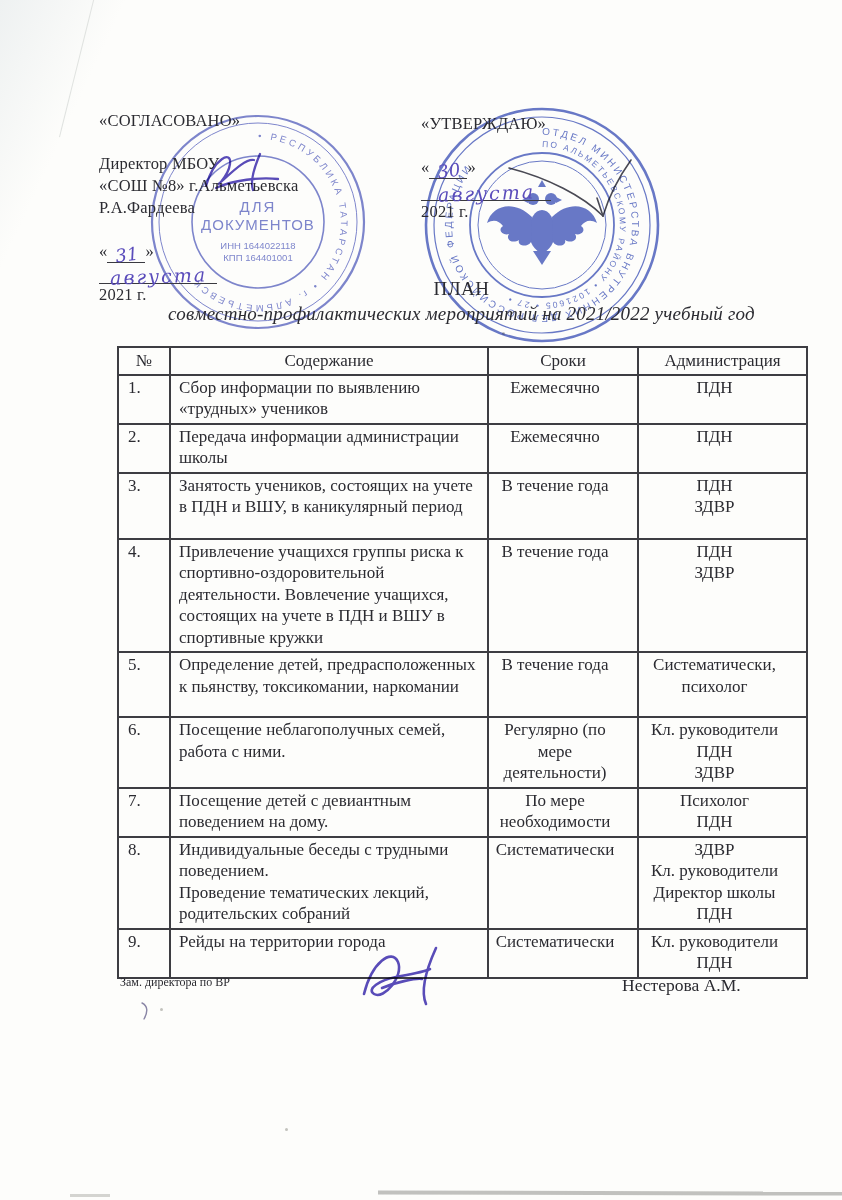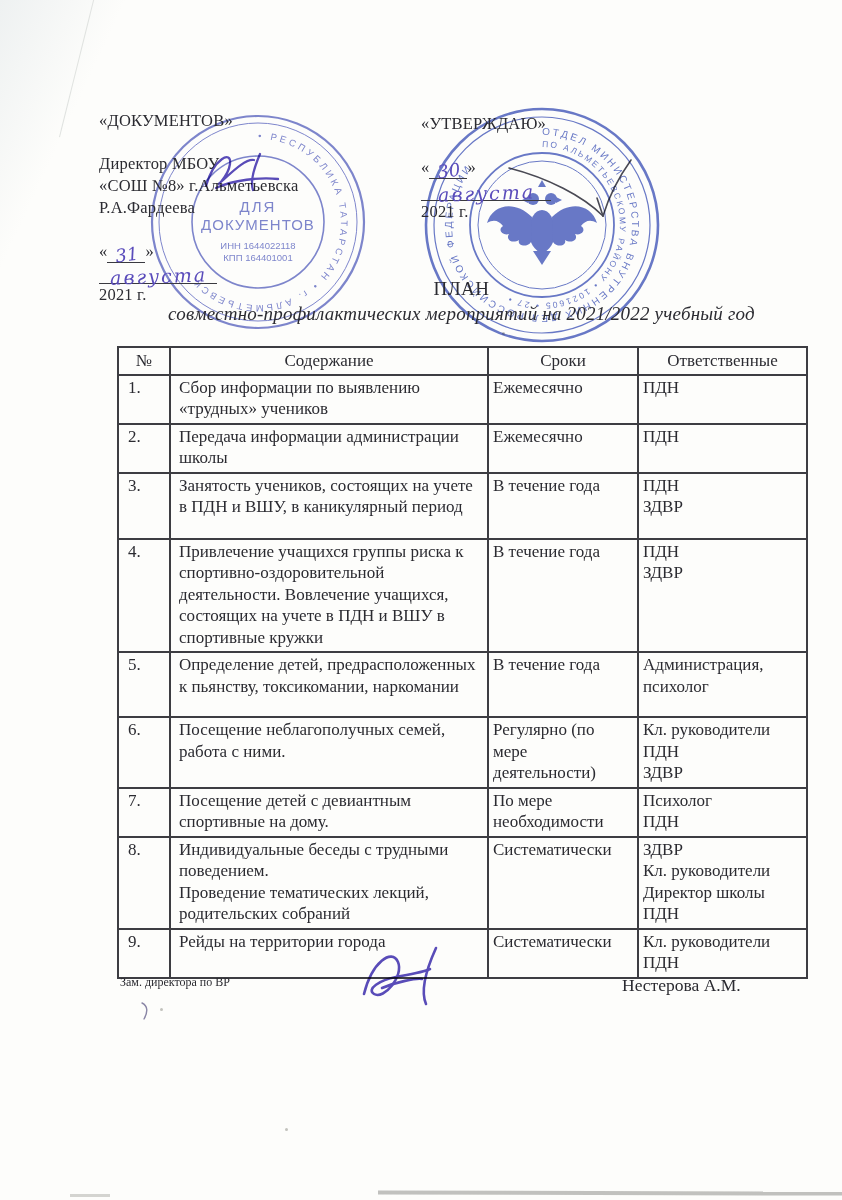--- a/index.html
+++ b/index.html
@@ -47,21 +47,21 @@
   table{border-collapse:collapse;width:689px;table-layout:fixed;}
   td,th{
     border:2px solid #3d3d42;
     font-size:17px;line-height:21.5px;font-weight:normal;
     vertical-align:top;padding:1px 8px 3px 8px;
     overflow:hidden;
   }
   th{text-align:center;padding-top:2px;padding-bottom:2px;}
   td.c-num{text-align:left;padding-left:9px;}
   td.c-content{text-align:left;white-space:pre-line;}
-  td.c-timing,td.c-resp{text-align:left;white-space:pre-line;padding-left:4px;padding-right:20px;}
+  td.c-timing,td.c-resp{text-align:center;white-space:pre-line;padding-left:4px;padding-right:20px;}
   tbody tr:nth-child(1){height:46px;}
   tbody tr:nth-child(2){height:44px;}
   tbody tr:nth-child(3){height:66px;}
   tbody tr:nth-child(4){height:102px;}
   tbody tr:nth-child(5){height:65px;}
   tbody tr:nth-child(6){height:65px;}
   tbody tr:nth-child(7){height:45px;}
   tbody tr:nth-child(8){height:85px;}
   tbody tr:nth-child(9){height:45px;}
   
@@ -141,21 +141,21 @@
       <path d="M-14,-30 l-6,3 l6,3 z"></path>
       <path d="M14,-30 l6,3 l-6,3 z"></path>
       <ellipse cx="0" cy="4" rx="13" ry="21"></ellipse>
       <path d="M-10,-10 C-28,-28 -50,-22 -55,-4 C-48,-8 -43,-6 -39,-1 C-45,3 -39,9 -33,7 C-37,13 -29,17 -23,13 C-25,19 -15,21 -11,15 Z"></path>
       <path d="M10,-10 C28,-28 50,-22 55,-4 C48,-8 43,-6 39,-1 C45,3 39,9 33,7 C37,13 29,17 23,13 C25,19 15,21 11,15 Z"></path>
       <path d="M-9,24 L0,38 L9,24 Z"></path>
     </g>
   </svg>
 
   <div class="abs approval approval-left">
-    <div>«ДОКУМЕНТОВ»</div>
+    <div>«СОГЛАСОВАНО»</div>
     <div>Директор МБОУ
 «СОШ №8» г.Альметьевска
 Р.А.Фардеева</div>
     <div class="date-line"><span>«</span><span class="blank blank-day"><span class="hand hand-day">31</span></span><span>»</span>
       <span class="blank blank-month"><span class="hand hand-month">августа</span></span>
       <span>2021 г.</span>
     </div>
   </div>
 
   <div class="abs approval approval-right">
@@ -193,21 +193,21 @@
         <col style="width:52px">
           <col style="width:318px">
           <col style="width:150px">
           <col style="width:169px">
       </colgroup>
       <thead>
         <tr>
           <th>№</th>
           <th>Содержание</th>
           <th>Сроки</th>
-          <th>Ответственные</th>
+          <th>Администрация</th>
         </tr>
       </thead>
       <tbody>
         <tr>
           <td class="c-num">1.</td>
           <td class="c-content">Сбор информации по выявлению «трудных» учеников</td>
           <td class="c-timing">Ежемесячно</td>
           <td class="c-resp">ПДН</td>
         </tr>
         <tr>
@@ -227,34 +227,34 @@
           <td class="c-num">4.</td>
           <td class="c-content">Привлечение учащихся группы риска к спортивно-оздоровительной деятельности. Вовлечение учащихся, состоящих на учете в ПДН и ВШУ в спортивные кружки</td>
           <td class="c-timing">В течение года</td>
           <td class="c-resp">ПДН
 ЗДВР</td>
         </tr>
         <tr>
           <td class="c-num">5.</td>
           <td class="c-content">Определение детей, предрасположенных к пьянству, токсикомании, наркомании</td>
           <td class="c-timing">В течение года</td>
-          <td class="c-resp">Администрация,
+          <td class="c-resp">Систематически,
 психолог</td>
         </tr>
         <tr>
           <td class="c-num">6.</td>
           <td class="c-content">Посещение неблагополучных семей, работа с ними.</td>
           <td class="c-timing">Регулярно (по мере деятельности)</td>
           <td class="c-resp">Кл. руководители
 ПДН
 ЗДВР</td>
         </tr>
         <tr>
           <td class="c-num">7.</td>
-          <td class="c-content">Посещение детей с девиантным спортивные на дому.</td>
+          <td class="c-content">Посещение детей с девиантным поведением на дому.</td>
           <td class="c-timing">По мере необходимости</td>
           <td class="c-resp">Психолог
 ПДН</td>
         </tr>
         <tr>
           <td class="c-num">8.</td>
           <td class="c-content">Индивидуальные беседы с трудными поведением.
 Проведение тематических лекций, родительских собраний</td>
           <td class="c-timing">Систематически</td>
           <td class="c-resp">ЗДВР

